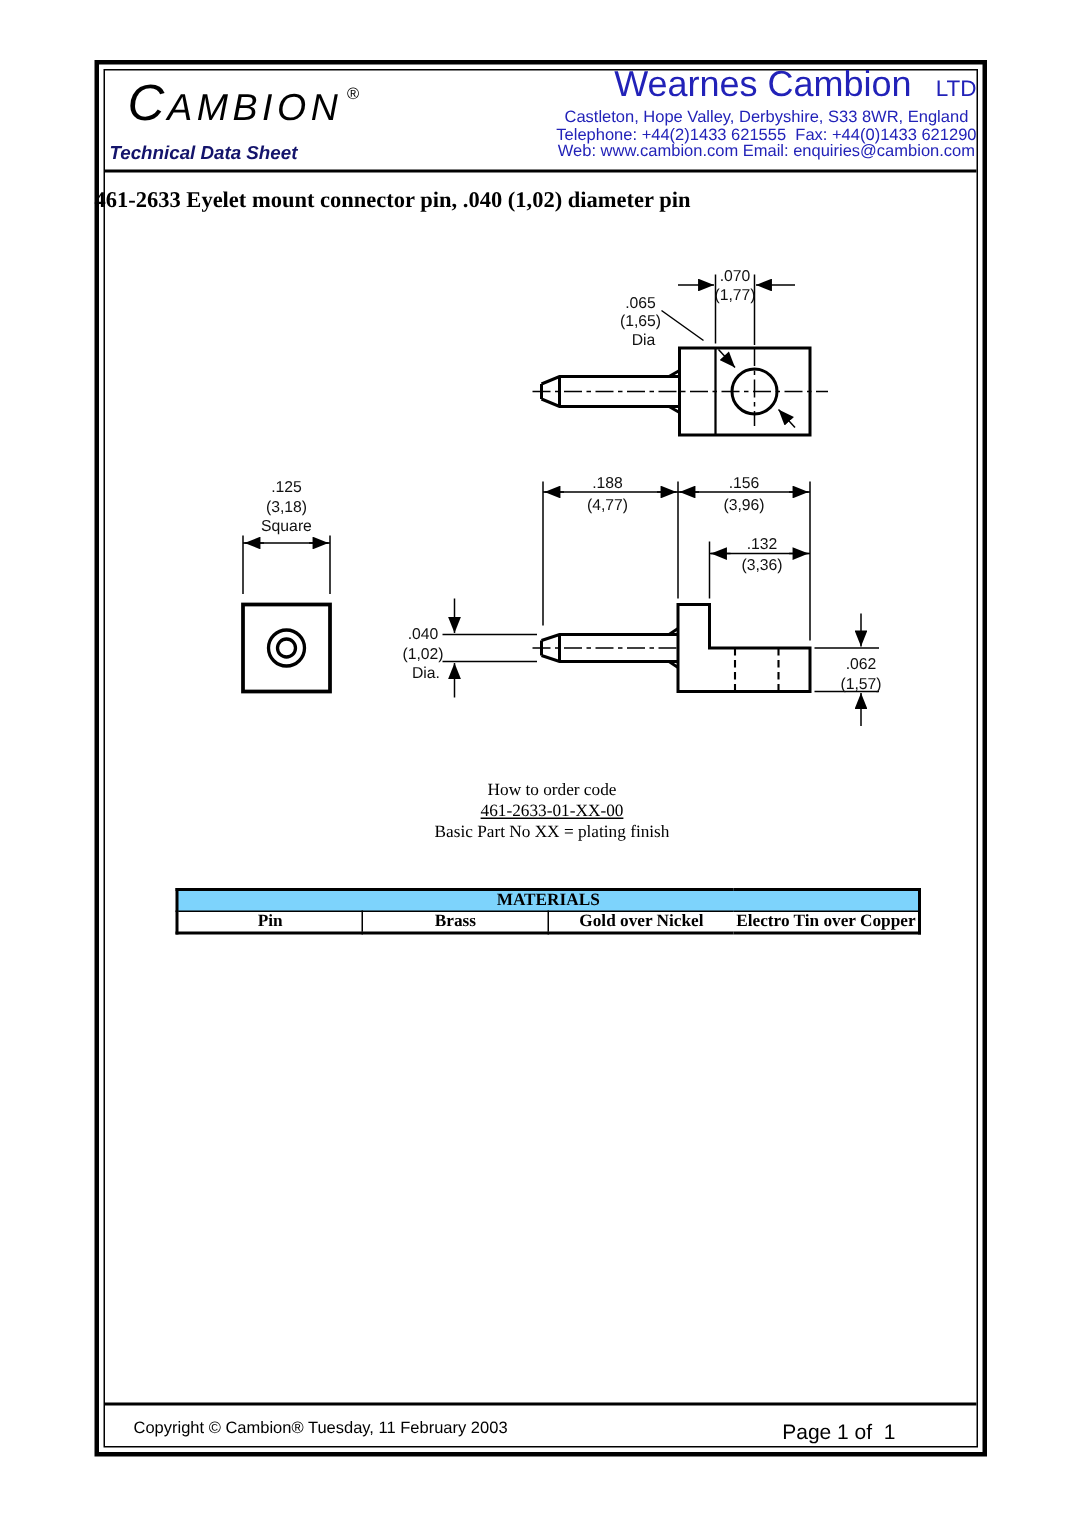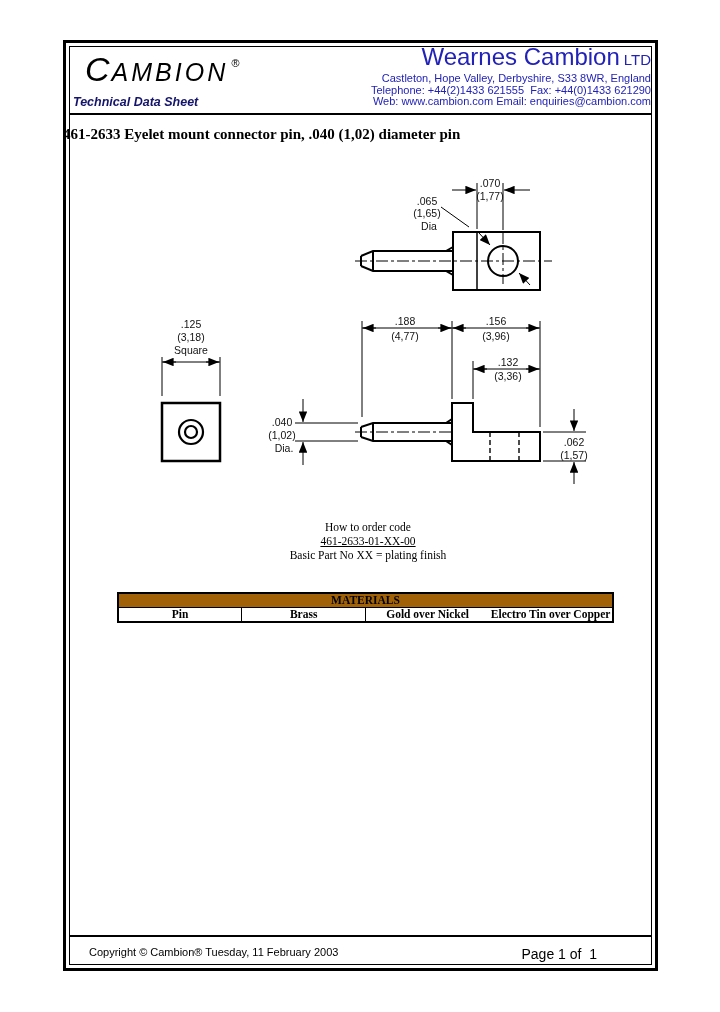--- a/index.html
+++ b/index.html
@@ -17,43 +17,43 @@
   
   .logo { left:85px; top:50px; color:#000000; font-style:italic; white-space:nowrap; }
   .logo-c    { font-size:34px; letter-spacing:2px; }
   .logo-rest { font-size:25px; letter-spacing:3px; }
   .logo-reg  { font-size:11px; vertical-align:14px; margin-left:3px; }
   .tagline { left:73px; top:95px; font-size:12.5px; font-weight:bold; font-style:italic; color:#14146b;text-align:right; }
 
   .hdr-right { right:69px; top:44px; text-align:right; color:#2222b8; }
   .company-line { line-height:26px; white-space:nowrap; }
   .co-name   { font-size:24px; }
-  .co-suffix { font-size:15px; margin-left:4px; }
-  .addr { font-size:11px; line-height:11.5px; white-space:pre; }
+  .co-suffix { font-size:15px; margin-left:16px; }
+  .addr { font-size:11px; line-height:11.5px; white-space:pre;text-align:center; }
 
   
   .doc-title { left:63px; top:126px; width:595px; text-align:left;
                font-family:"Liberation Serif", serif; font-weight:bold; font-size:15px; color:#000; }
 
   
   .drawing-layer { left:0; top:0; }
   .drawing-layer text { font-family:"Liberation Sans", sans-serif; font-size:10.5px; fill:#111; }
 
   
   .order-block { left:78px; top:520px; width:580px; text-align:center;
                  font-family:"Liberation Serif", serif; font-weight:normal; font-size:11.5px;
                  line-height:14px; color:#000; }
   .order-code { text-decoration:underline; }
 
   
   table.materials { left:117px; top:592px; width:497px; border-collapse:collapse;
                     font-family:"Liberation Serif", serif; font-weight:bold; font-size:11.5px;
                     border:2px solid #000; table-layout:fixed; position:absolute; }
   table.materials th, table.materials td { text-align:center; padding:0; height:13px; line-height:13px; font-weight:bold; }
-  .thead-bg { background:#a16207;font-family:Liberation Serif, serif; }
+  .thead-bg { background:#7dd3fc;font-family:Liberation Serif, serif; }
   .rule-b { border-bottom:1px solid #000; }
   .rule-r { border-right:1px solid #000; }
   .w1{width:123px;} .w2{width:125px;} .w3{width:115px;} .w4{width:134px;}
 
   
   .ftr-copy { left:89px;  top:946px; font-size:11px; color:#000; white-space:pre; }
   .ftr-page { right:123px; top:946px; font-size:14px; color:#000; white-space:pre; }
 </style>
 </head>
 <body>

